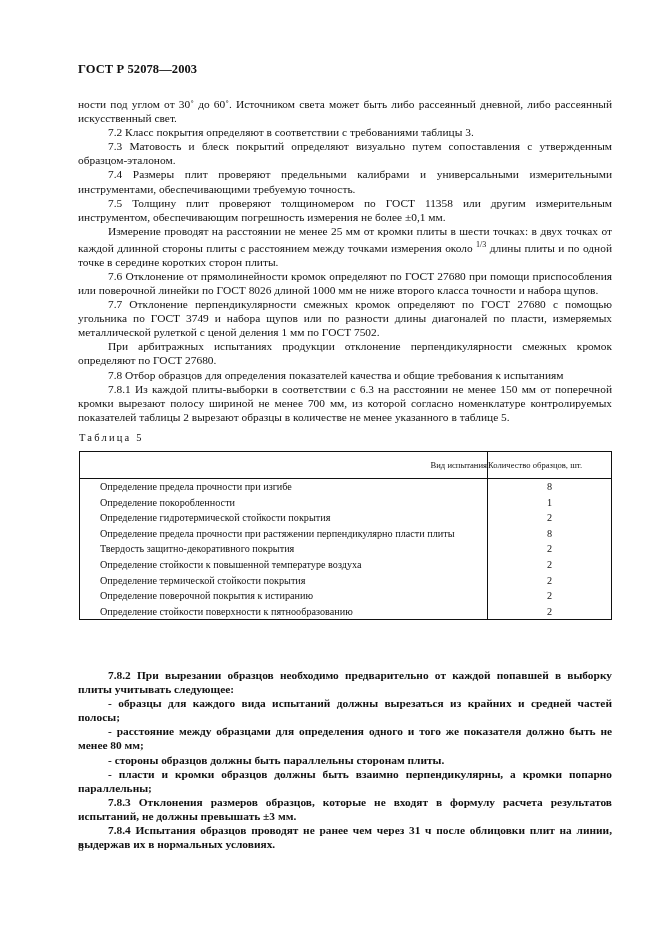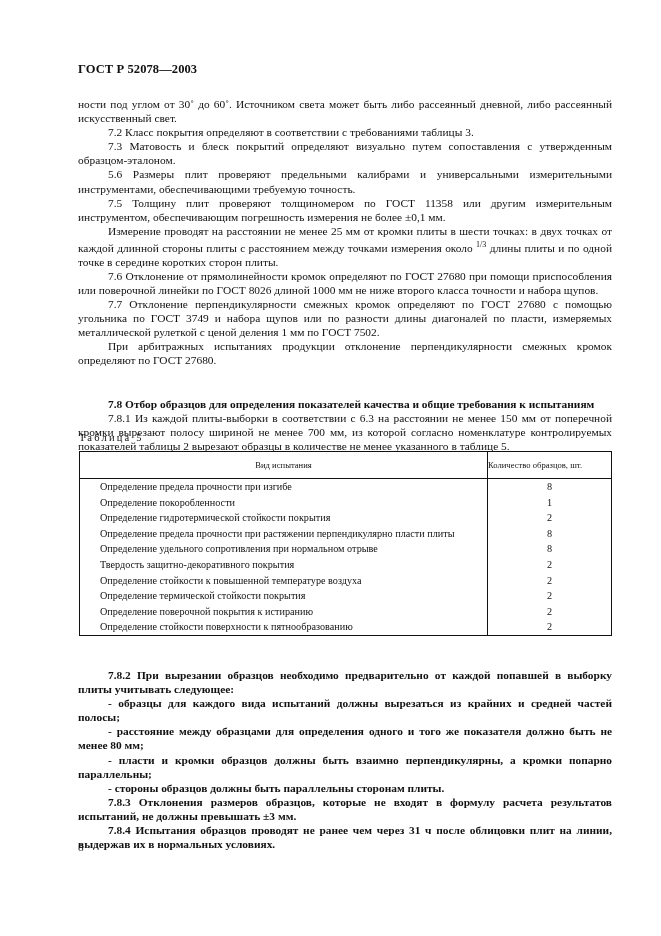--- a/index.html
+++ b/index.html
@@ -3,45 +3,45 @@
 <meta charset="utf-8">
 <style>
   html, body { margin: 0; padding: 0; background: #ffffff; }
   body { width: 661px; height: 936px; position: relative; overflow: hidden;
          font-family: "Liberation Serif", "DejaVu Serif", serif; color: #111; }
   .page { position: absolute; left: 0; top: 0; width: 661px; height: 936px; }
   .hdr { position: absolute; left: 78px; top: 62px; font-weight: bold; font-size: 12.5px; letter-spacing: 0.1px; }
   .body { position: absolute; left: 78px; top: 97px; width: 534px; font-size: 11.4px; line-height: 14.1px; }
   .p { margin: 0; text-align: justify; }
   .ind { text-indent: 30px; }
-  .bold { font-weight: bold; margin-top: 29px; }
+  .bold { font-weight: normal; }
   sup.frac { font-size: 8px; }
   .tcap { position: absolute; left: 79px; top: 432px; font-size: 10.5px; letter-spacing: 2.2px; }
   .tbl { position: absolute; left: 79px; top: 451px; width: 533px; border-collapse: collapse;
          border: 1.6px solid #111; font-size: 10.2px; }
   .tbl th { font-weight: normal; font-size: 8.6px; height: 26px; border-bottom: 1px solid #111; padding: 0; }
-  .tbl th.c1 { width: 407px; text-align: center; border-right: 1.6px solid #111; }
+  .tbl th.c1 { width: 407px; text-align: right; border-right: 1.6px solid #111; }
   .tbl th.c2 { text-align: left; }
   .tbl td { height: 15.6px; padding: 0; line-height: 15.6px; margin-top: 8px; }
   .tbl td.c1 { padding-left: 20px; border-right: 1.6px solid #111; white-space: nowrap; }
   .tbl td.c2 { text-align: center; }
   .body2 { position: absolute; left: 78px; top: 668px; width: 534px; font-size: 11.4px; line-height: 14.1px; font-weight: bold; }
   .pgnum { position: absolute; left: 78px; top: 841px; font-size: 11.4px; }
 </style>
 </head>
 <body>
 
 <div class="page">
   <div class="hdr">ГОСТ Р 52078—2003</div>
 
   <div class="body">
     <p class="p">ности под углом от 30˚ до 60˚. Источником света может быть либо рассеянный дневной, либо рассеянный искусственный свет.</p>
     <p class="p ind">7.2  Класс покрытия определяют в соответствии с требованиями таблицы 3.</p>
     <p class="p ind">7.3  Матовость и блеск покрытий определяют визуально путем сопоставления с утвержденным образцом-эталоном.</p>
-    <p class="p ind">5.6  Размеры плит проверяют предельными калибрами и универсальными измерительными инструментами, обеспечивающими требуемую точность.</p>
+    <p class="p ind">7.4  Размеры плит проверяют предельными калибрами и универсальными измерительными инструментами, обеспечивающими требуемую точность.</p>
     <p class="p ind">7.5 Толщину плит проверяют толщиномером по ГОСТ 11358 или другим измерительным инструментом, обеспечивающим погрешность измерения не более ±0,1 мм.</p>
     <p class="p ind"><span>Измерение проводят на расстоянии не менее 25 мм от кромки плиты в шести точках: в двух точках от каждой длинной стороны плиты с расстоянием между точками измерения около </span><sup class="frac">1/3</sup><span> длины плиты и по одной точке в середине коротких сторон плиты.</span></p>
     <p class="p ind">7.6  Отклонение от прямолинейности кромок определяют по ГОСТ 27680 при помощи приспособления или поверочной линейки по ГОСТ 8026 длиной 1000 мм не ниже второго класса точности и набора щупов.</p>
     <p class="p ind">7.7  Отклонение перпендикулярности смежных кромок определяют по ГОСТ 27680 с помощью угольника по ГОСТ 3749 и набора щупов или по разности длины диагоналей по пласти, измеряемых металлической рулеткой с ценой деления 1 мм по ГОСТ 7502.</p>
     <p class="p ind">При арбитражных испытаниях продукции отклонение перпендикулярности смежных кромок определяют по ГОСТ 27680.</p>
     <p class="p ind bold">7.8  Отбор образцов для определения показателей качества и общие требования к испытаниям</p>
     <p class="p ind">7.8.1 Из каждой плиты-выборки в соответствии с 6.3 на расстоянии не менее 150 мм от поперечной кромки вырезают полосу шириной не менее 700 мм, из которой согласно номенклатуре контролируемых показателей таблицы 2 вырезают образцы в количестве не менее указанного в таблице 5.</p>
   </div>
 
   <div class="tcap">Таблица 5</div>
@@ -64,24 +64,20 @@
         </tr>
       <tr>
           <td class="c1">Определение гидротермической стойкости покрытия</td>
           <td class="c2">2</td>
         </tr>
       <tr>
           <td class="c1">Определение предела прочности при растяжении перпендикулярно пласти плиты</td>
           <td class="c2">8</td>
         </tr>
       <tr>
-          <td class="c1">Определение удельного сопротивления при нормальном отрыве</td>
-          <td class="c2">8</td>
-        </tr>
-      <tr>
           <td class="c1">Твердость защитно-декоративного покрытия</td>
           <td class="c2">2</td>
         </tr>
       <tr>
           <td class="c1">Определение стойкости к повышенной температуре воздуха</td>
           <td class="c2">2</td>
         </tr>
       <tr>
           <td class="c1">Определение термической стойкости покрытия</td>
           <td class="c2">2</td>
@@ -94,20 +90,20 @@
           <td class="c1">Определение стойкости поверхности к пятнообразованию</td>
           <td class="c2">2</td>
         </tr>
     </tbody>
   </table>
 
   <div class="body2">
     <p class="p ind">7.8.2 При вырезании образцов необходимо предварительно от каждой попавшей в выборку плиты учитывать следующее:</p>
     <p class="p ind">- образцы для каждого вида испытаний должны вырезаться из крайних и средней частей полосы;</p>
     <p class="p ind">- расстояние между образцами для определения одного и того же показателя должно быть не менее 80 мм;</p>
+    <p class="p ind">- стороны образцов должны быть параллельны сторонам плиты.</p>
     <p class="p ind">- пласти и кромки образцов должны быть взаимно перпендикулярны, а кромки попарно параллельны;</p>
-    <p class="p ind">- стороны образцов должны быть параллельны сторонам плиты.</p>
     <p class="p ind">7.8.3 Отклонения размеров образцов, которые не входят в формулу расчета результатов испытаний, не должны превышать ±3 мм.</p>
     <p class="p ind">7.8.4  Испытания образцов проводят не ранее чем через 31 ч после облицовки плит на линии, выдержав их в нормальных условиях.</p>
   </div>
 
   <div class="pgnum">8</div>
 </div>
 
 </body></html>

